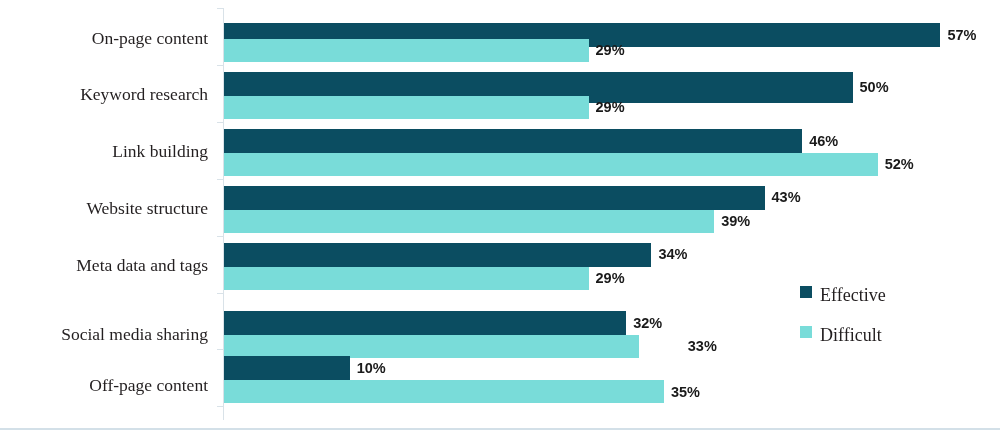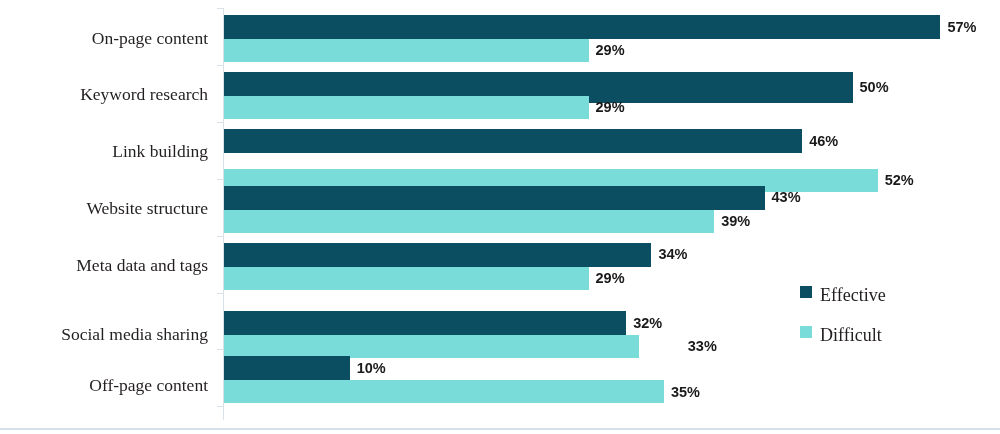--- a/index.html
+++ b/index.html
@@ -131,21 +131,21 @@
         <div class="axis-tick" style="top: 121.8px;"></div>
         <div class="axis-tick" style="top: 178.7px;"></div>
         <div class="axis-tick" style="top: 235.6px;"></div>
         <div class="axis-tick" style="top: 292.5px;"></div>
         <div class="axis-tick" style="top: 349.4px;"></div>
         <div class="axis-tick" style="top: 406.3px;"></div>
       </div>
     <div id="groups">
         <div class="group" style="top: 15px; height: 47px;">
           <div class="cat-label" style="top: 14.5px;">On-page content</div>
-          <div class="bar-row" style="top: 0px; height: 24px;">
+          <div class="bar-row" style="top: 8px; height: 24px;">
             <div class="bar bar-effective" style="width: 716.49px;"></div>
             <span class="bar-value">57%</span>
           </div>
           <div class="bar-row" style="top: 24px; height: 23px;">
             <div class="bar bar-difficult" style="width: 364.53px;"></div>
             <span class="bar-value">29%</span>
           </div>
         </div>
         <div class="group" style="top: 71.9px; height: 47px;">
           <div class="cat-label" style="top: 14.5px;">Keyword research</div>
@@ -157,21 +157,21 @@
             <div class="bar bar-difficult" style="width: 364.53px;"></div>
             <span class="bar-value">29%</span>
           </div>
         </div>
         <div class="group" style="top: 128.8px; height: 47px;">
           <div class="cat-label" style="top: 14.5px;">Link building</div>
           <div class="bar-row" style="top: 0px; height: 24px;">
             <div class="bar bar-effective" style="width: 578.22px;"></div>
             <span class="bar-value">46%</span>
           </div>
-          <div class="bar-row" style="top: 24px; height: 23px; margin-top: 16px;">
+          <div class="bar-row" style="top: 24px; height: 23px;">
             <div class="bar bar-difficult" style="width: 653.64px;"></div>
             <span class="bar-value">52%</span>
           </div>
         </div>
         <div class="group" style="top: 185.7px; height: 47px;">
           <div class="cat-label" style="top: 14.5px;">Website structure</div>
           <div class="bar-row" style="top: 0px; height: 24px;">
             <div class="bar bar-effective" style="width: 540.51px;"></div>
             <span class="bar-value">43%</span>
           </div>

